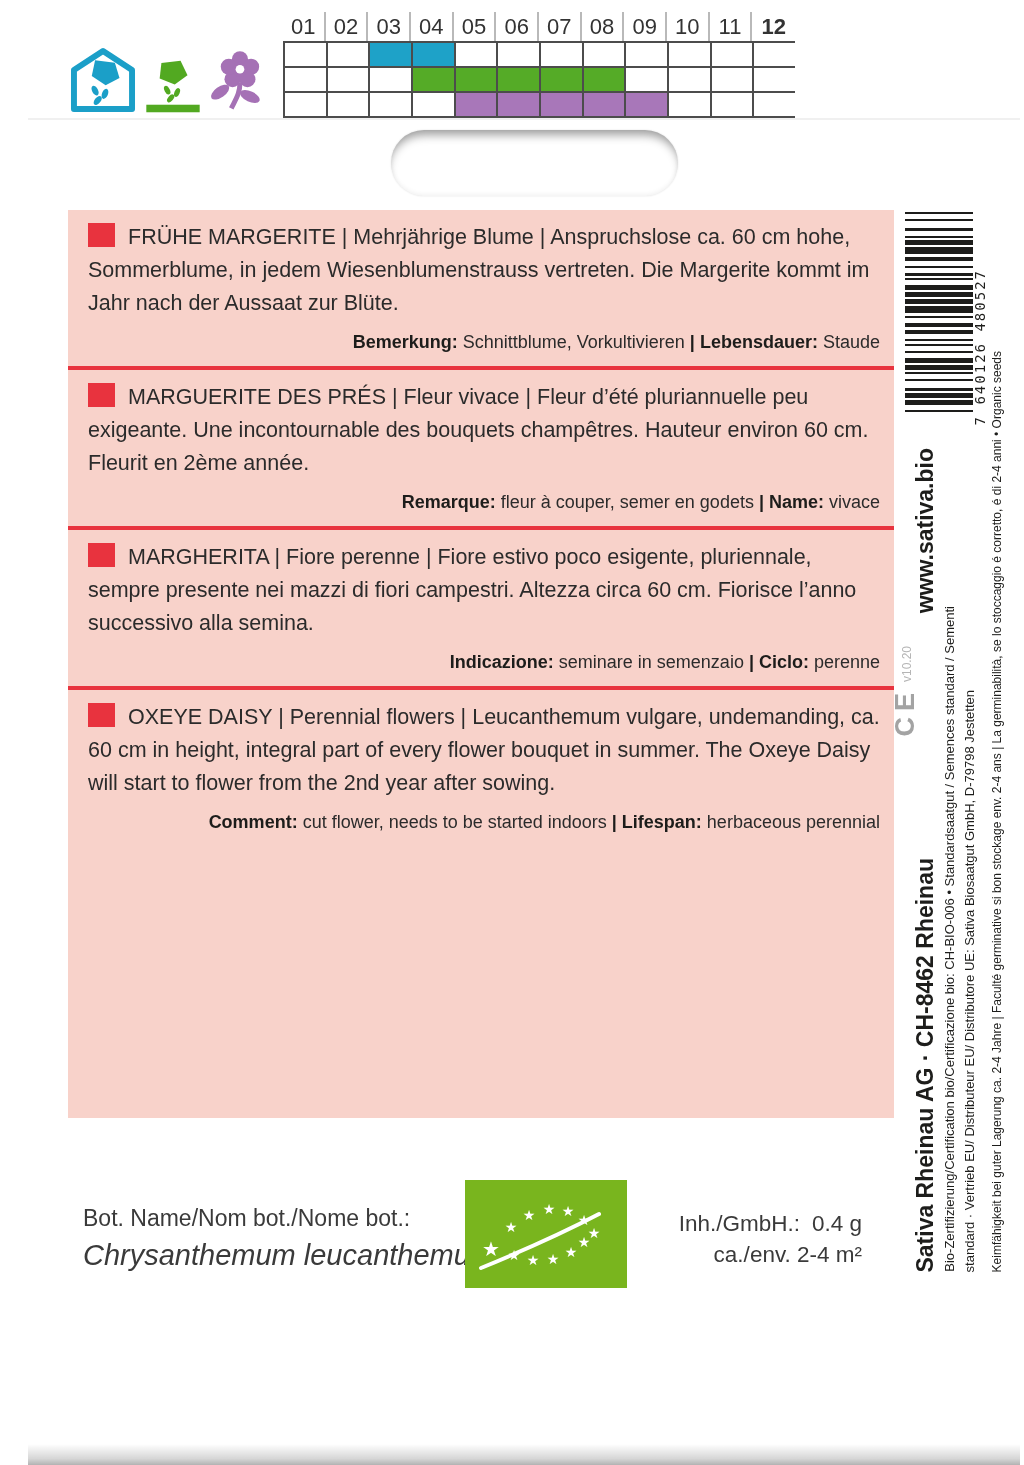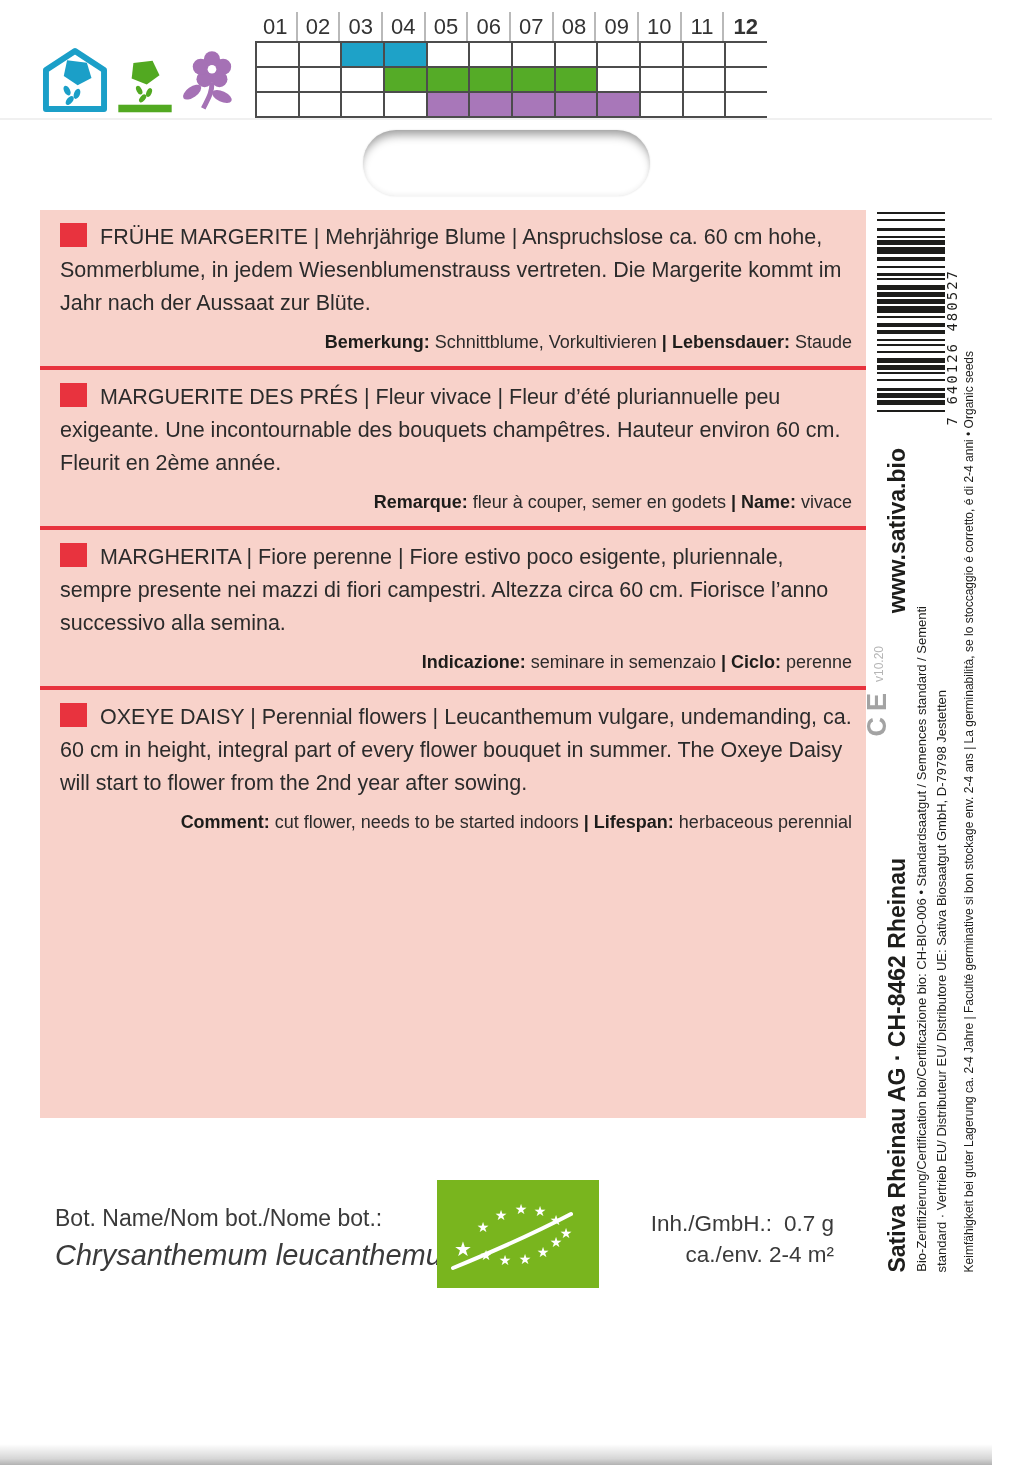--- a/index.html
+++ b/index.html
@@ -1,17 +1,17 @@
 <!DOCTYPE html>
 <html><head>
 <meta charset="utf-8">
 <style>
   html,body{margin:0;padding:0;background:#fff;}
   .page{position:relative;width:992px;height:1465px;background:#ffffff;overflow:hidden;
-        font-family:"Liberation Sans",sans-serif;color:#2b2b2b;}
+        font-family:"Liberation Sans",sans-serif;color:#2b2b2b;margin-left:28px;}
 
   
   .calendar{position:absolute;left:255px;top:12px;width:512px;}
   .cal-months{display:grid;grid-template-columns:repeat(12,1fr);height:29px;}
   .cal-month{text-align:center;font-size:22px;line-height:29px;color:#333;
              border-right:2px solid #b9b9b9;}
   .cal-month:last-child{border-right:none;font-weight:bold;}
   .cal-row{display:grid;grid-template-columns:repeat(12,1fr);border-top:2px solid #4c4c4c;}
   .cal-row:last-child{border-bottom:2px solid #4c4c4c;}
   .cal-cell{border-left:2px solid #4c4c4c;height:23px;}
@@ -211,21 +211,21 @@
         <text x="49" y="80" font-size="14">★</text>
         <text x="68" y="85" font-size="14">★</text>
         <text x="88" y="84" font-size="14">★</text>
         <text x="106" y="77" font-size="14">★</text>
         <text x="119" y="67" font-size="14">★</text>
       </g>
     </svg>
   </div>
 
   <div class="content-block">
-    <div><span>Inh./GmbH.:</span><span class="val">0.7 g</span></div>
+    <div><span>Inh./GmbH.:</span><span class="val">0.4 g</span></div>
     <div>ca./env. 2-4 m²</div>
   </div>
 
   <div class="barcode">
     <div style="position:absolute;inset:0;">
         <div style="position: absolute; left: 0px; right: 0px; top: 0px; height: 2.35294px; background: rgb(29, 29, 27);"></div>
         <div style="position: absolute; left: 0px; right: 0px; top: 7.05882px; height: 2.35294px; background: rgb(29, 29, 27);"></div>
         <div style="position: absolute; left: 0px; right: 0px; top: 16.4706px; height: 2.35294px; background: rgb(29, 29, 27);"></div>
         <div style="position: absolute; left: 0px; right: 0px; top: 23.5294px; height: 2.35294px; background: rgb(29, 29, 27);"></div>
         <div style="position: absolute; left: 0px; right: 0px; top: 28.2353px; height: 4.70588px; background: rgb(29, 29, 27);"></div>

